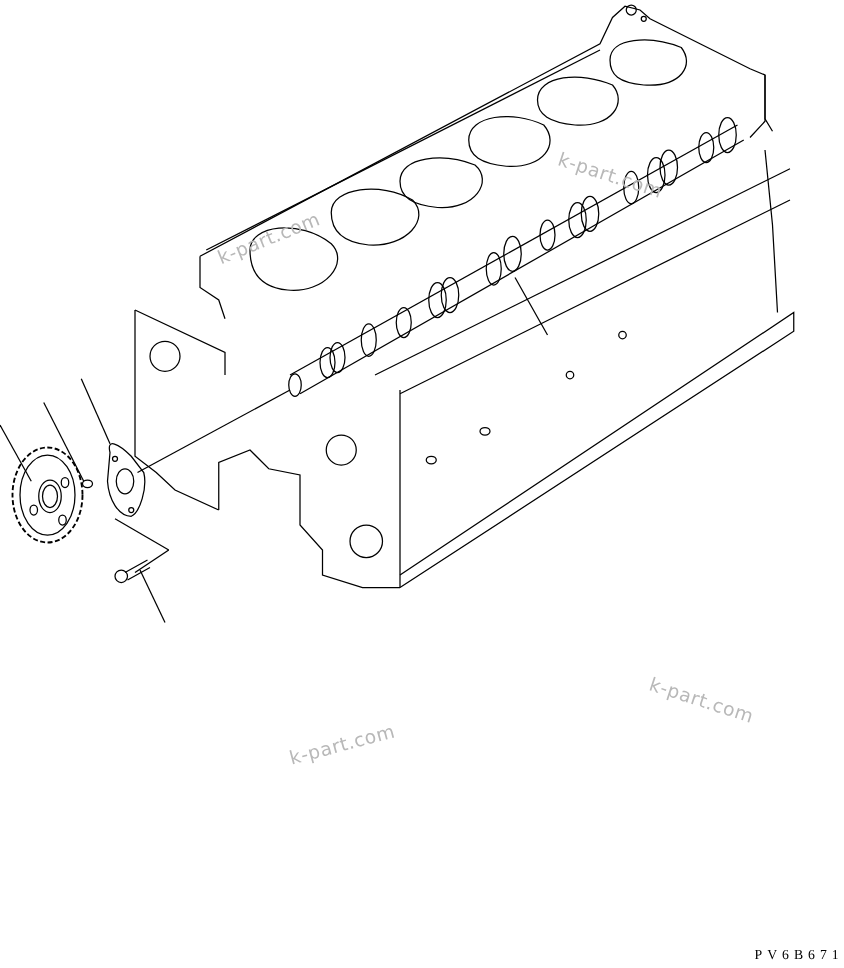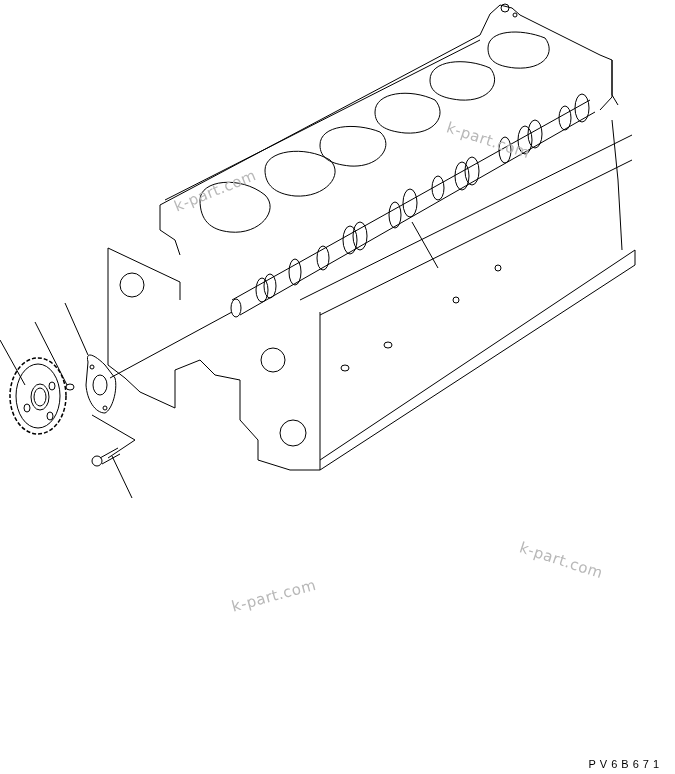--- a/index.html
+++ b/index.html
@@ -1,19 +1,19 @@
 <!DOCTYPE html>
 <html><head>
 <meta charset="utf-8">
 <style>
   html, body { margin:0; padding:0; background:#ffffff; }
   body { width:675px; height:774px; position:relative; overflow:hidden; font-family:"Liberation Sans", sans-serif; }
   svg.drawing { position:absolute; left:0; top:0; }
   .wm { position:absolute; color:#b8b8b8; font-family:"DejaVu Sans", sans-serif; font-size:15px; letter-spacing:0.5px; white-space:nowrap; transform-origin:left center; }
-  .code { position:absolute; right:12px; bottom:4px; font-family:Liberation Sans, sans-serif; font-size:11px; letter-spacing:4px; color:#000;margin-top:24px; }
+  .code { position:absolute; right:0; bottom:4px; font-family:Liberation Serif, serif; font-size:11px; letter-spacing:4px; color:#000;margin-top:24px; }
 </style>
 </head>
 <body>
 
 <svg class="drawing" width="675" height="774" viewBox="0 0 675 774" fill="none" stroke="#000" stroke-width="1">
 
   <g>
     <path d="M160 205 L480 35 L490 14 L500 5 L512 8 L520 15 L540 25 L570 40 L600 55 L612 60 L612 95 L618 105"></path>
     <path d="M160 205 L160 230 L175 240 L180 255"></path>
     <path d="M165 200 L480 40"></path>

